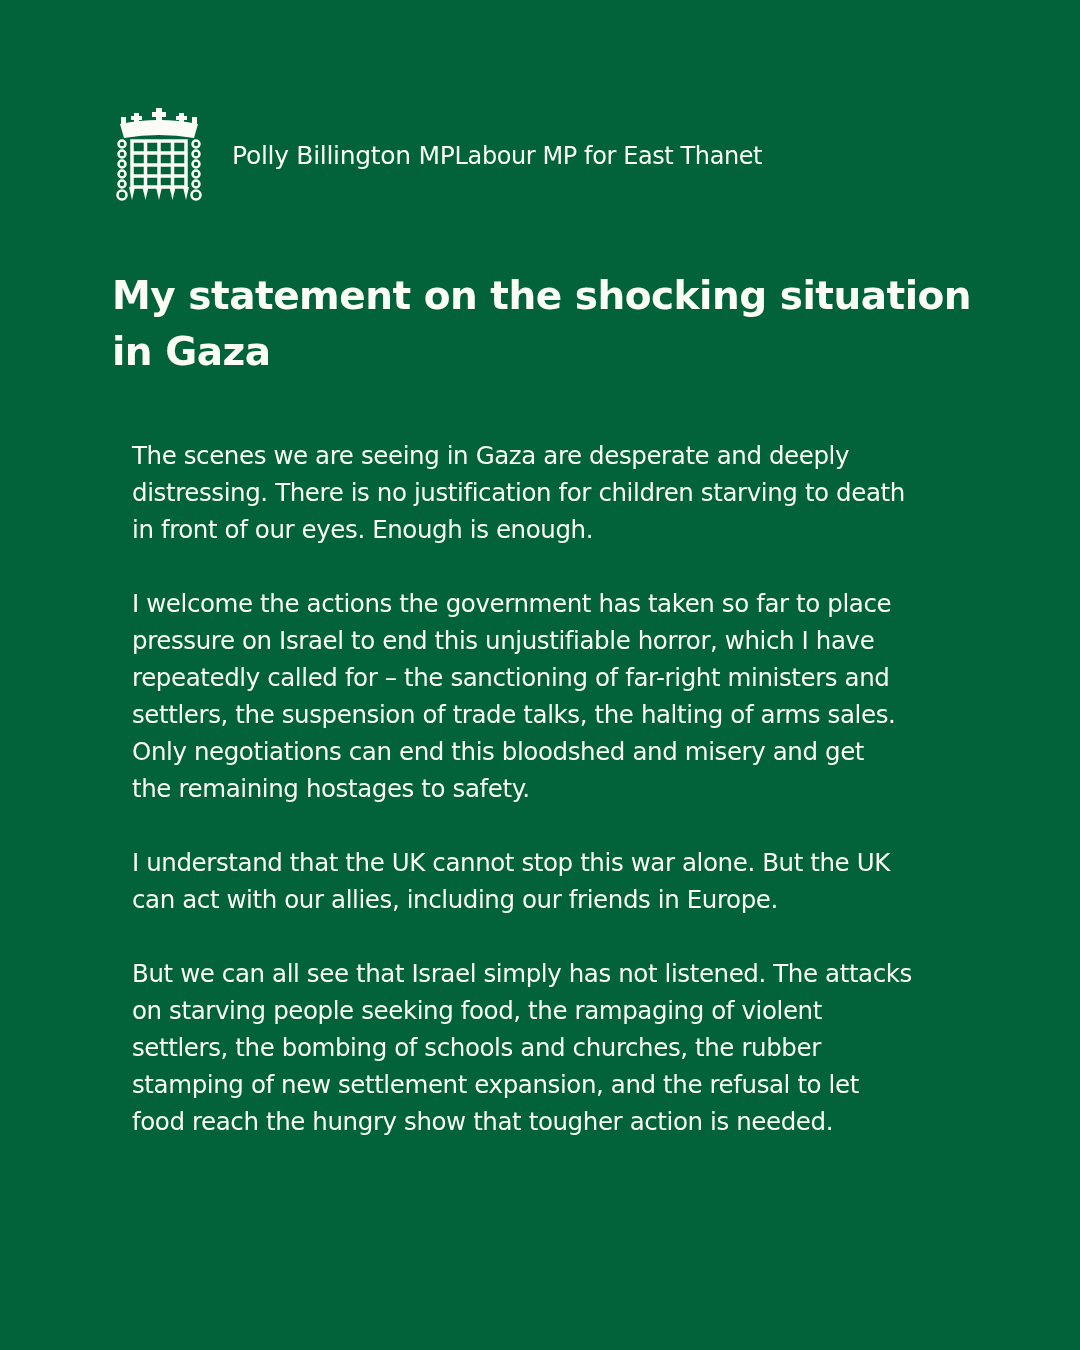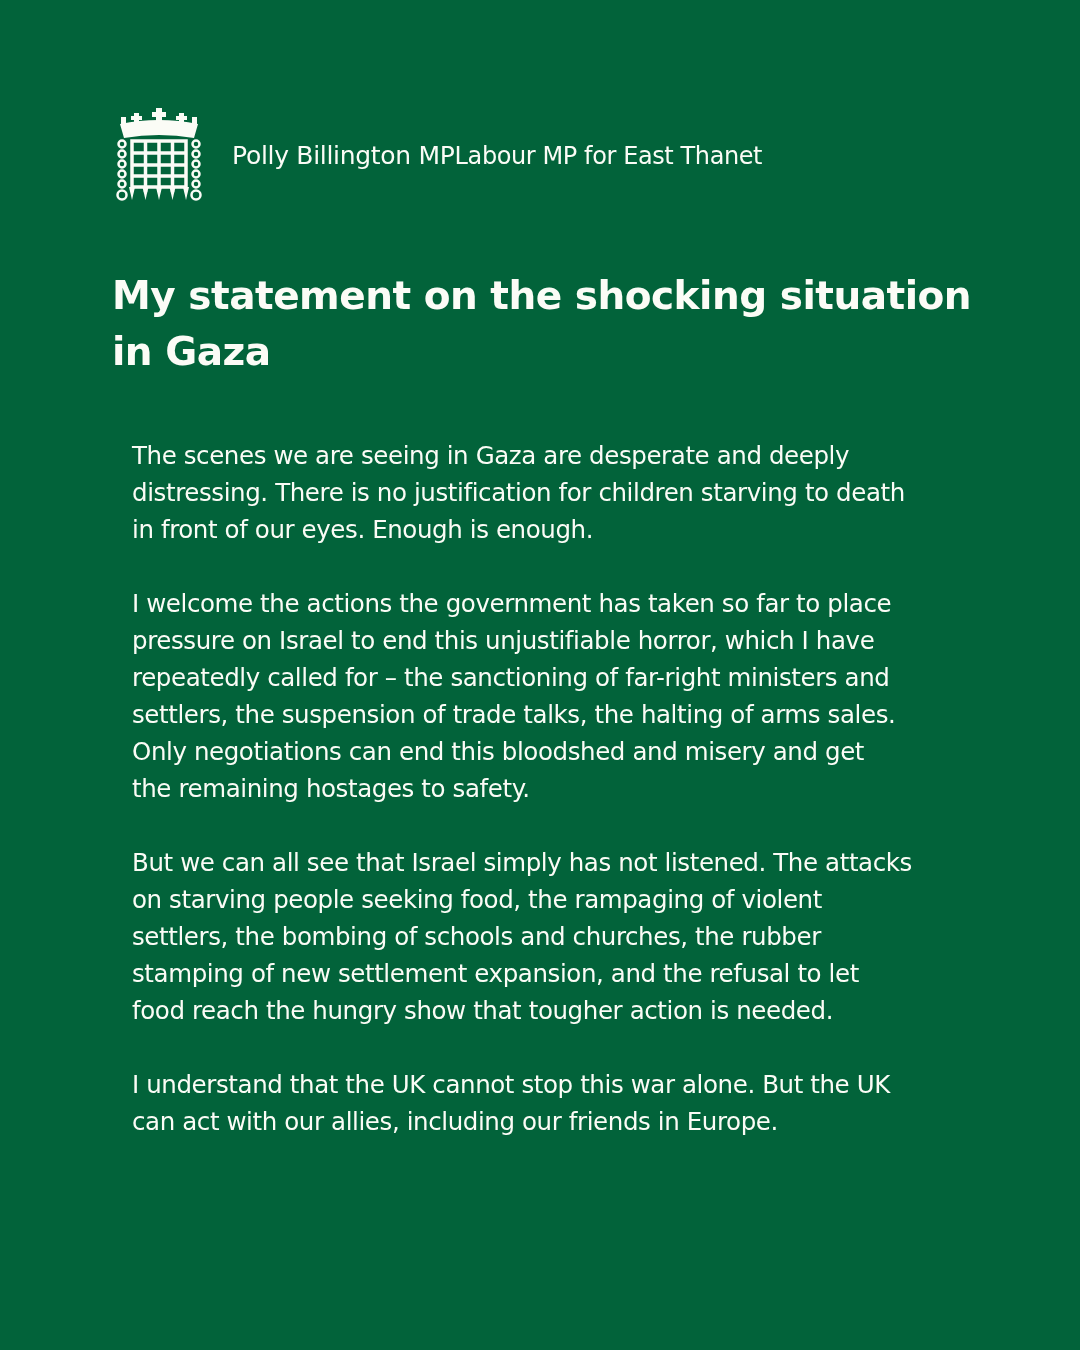--- a/index.html
+++ b/index.html
@@ -134,20 +134,20 @@
 <div class="body">
   <p class="para">The scenes we are seeing in Gaza are desperate and deeply
 distressing. There is no justification for children starving to death
 in front of our eyes. Enough is enough.</p>
   <p class="para">I welcome the actions the government has taken so far to place
 pressure on Israel to end this unjustifiable horror, which I have
 repeatedly called for – the sanctioning of far-right ministers and
 settlers, the suspension of trade talks, the halting of arms sales.
 Only negotiations can end this bloodshed and misery and get
 the remaining hostages to safety.</p>
+  <p class="para">I understand that the UK cannot stop this war alone. But the UK
+can act with our allies, including our friends in Europe.</p>
   <p class="para">But we can all see that Israel simply has not listened. The attacks
 on starving people seeking food, the rampaging of violent
 settlers, the bombing of schools and churches, the rubber
 stamping of new settlement expansion, and the refusal to let
 food reach the hungry show that tougher action is needed.</p>
-  <p class="para">I understand that the UK cannot stop this war alone. But the UK
-can act with our allies, including our friends in Europe.</p>
 </div>
 
 </body></html>

